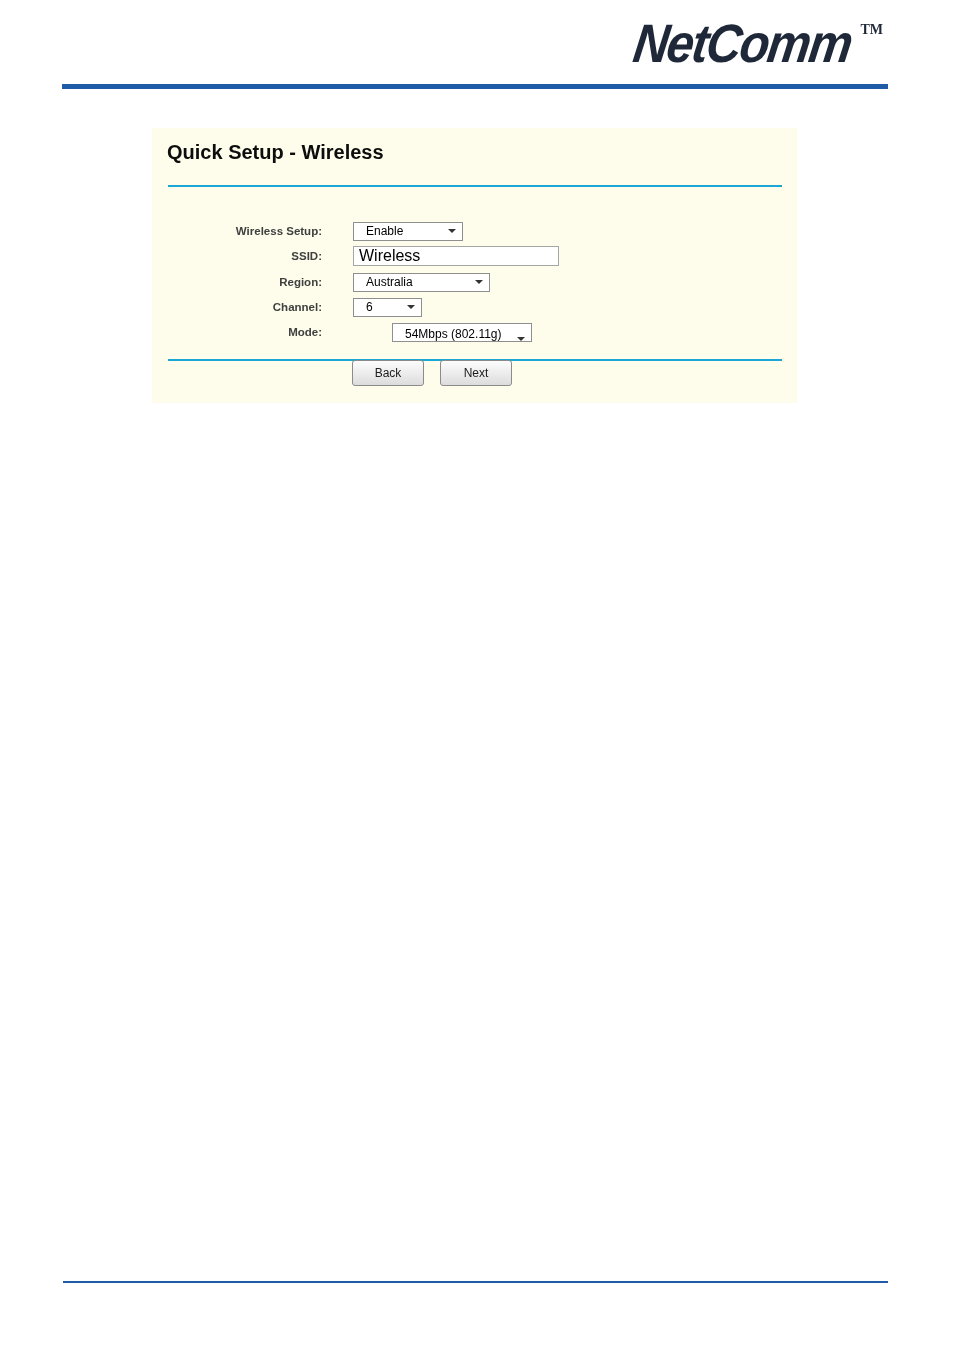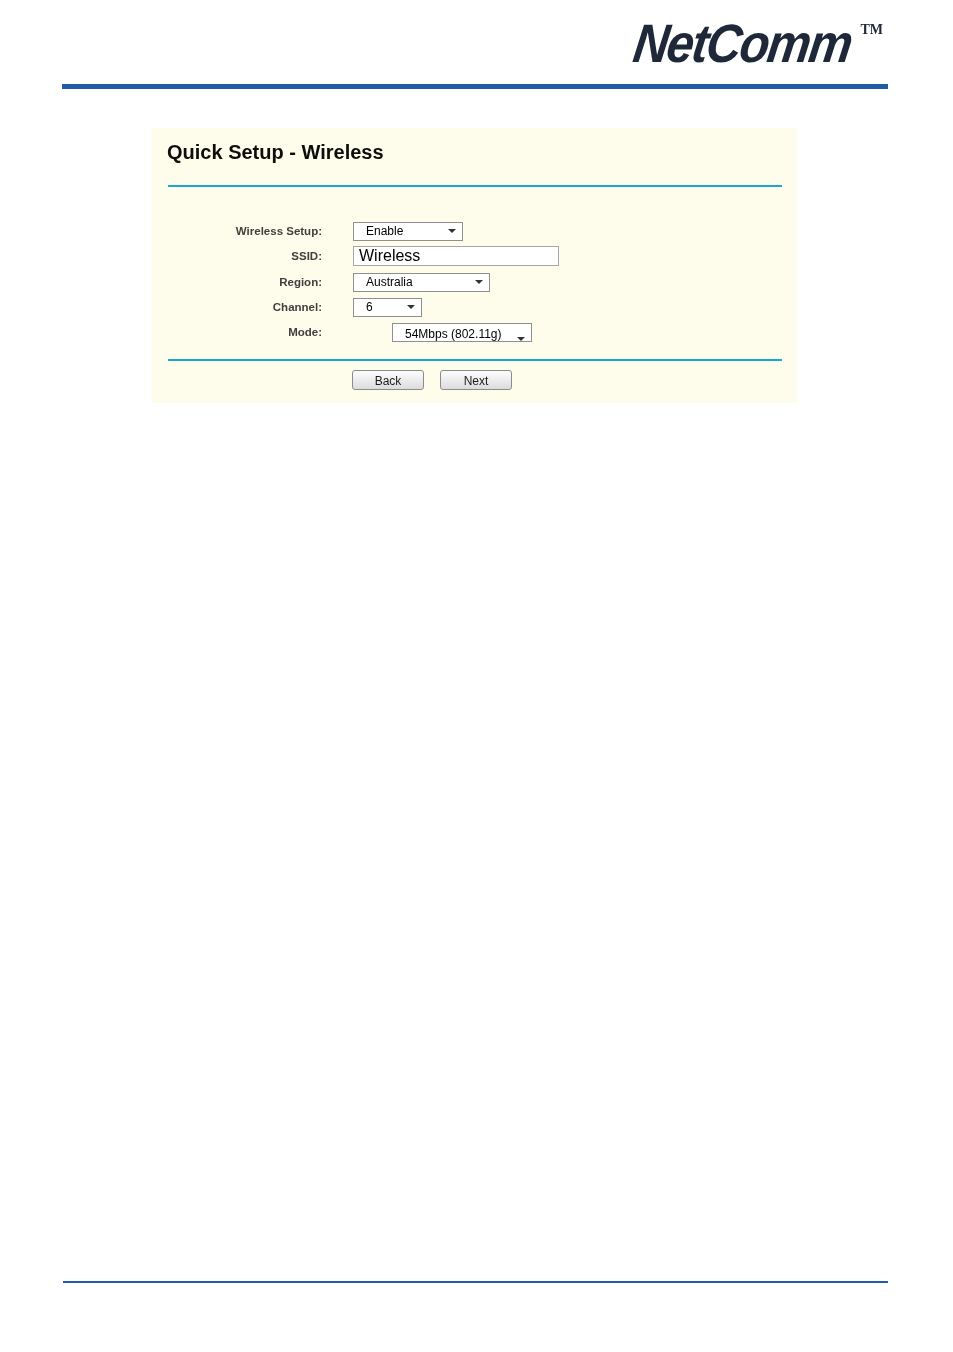--- a/index.html
+++ b/index.html
@@ -90,22 +90,22 @@
   .w-mode{width:140px;align-items:flex-end;}
 
   .text-input{
     box-sizing:border-box;width:206px;height:20px;
     background:#ffffff;border:1px solid #a6a6a6;
     font-family:"Liberation Sans", sans-serif;
     font-size:16px;color:#000;padding:0 0 0 5px;
   }
 
   .btn{
-    position:absolute;top:242px;
-    box-sizing:border-box;width:72px;height:20px;
+    position:absolute;top:232px;
+    box-sizing:border-box;width:72px;height:26px;
     background:linear-gradient(#fdfdfd,#dcdcdc);
     border:1px solid #8b8b8b;border-radius:3px;
     font-family:"Liberation Sans", sans-serif;
     font-size:12px;color:#1c1c1c;
     text-align:center;line-height:18px;
     cursor:pointer;
   }
   .btn-back{left:200px;}
   .btn-next{left:288px;}
 

